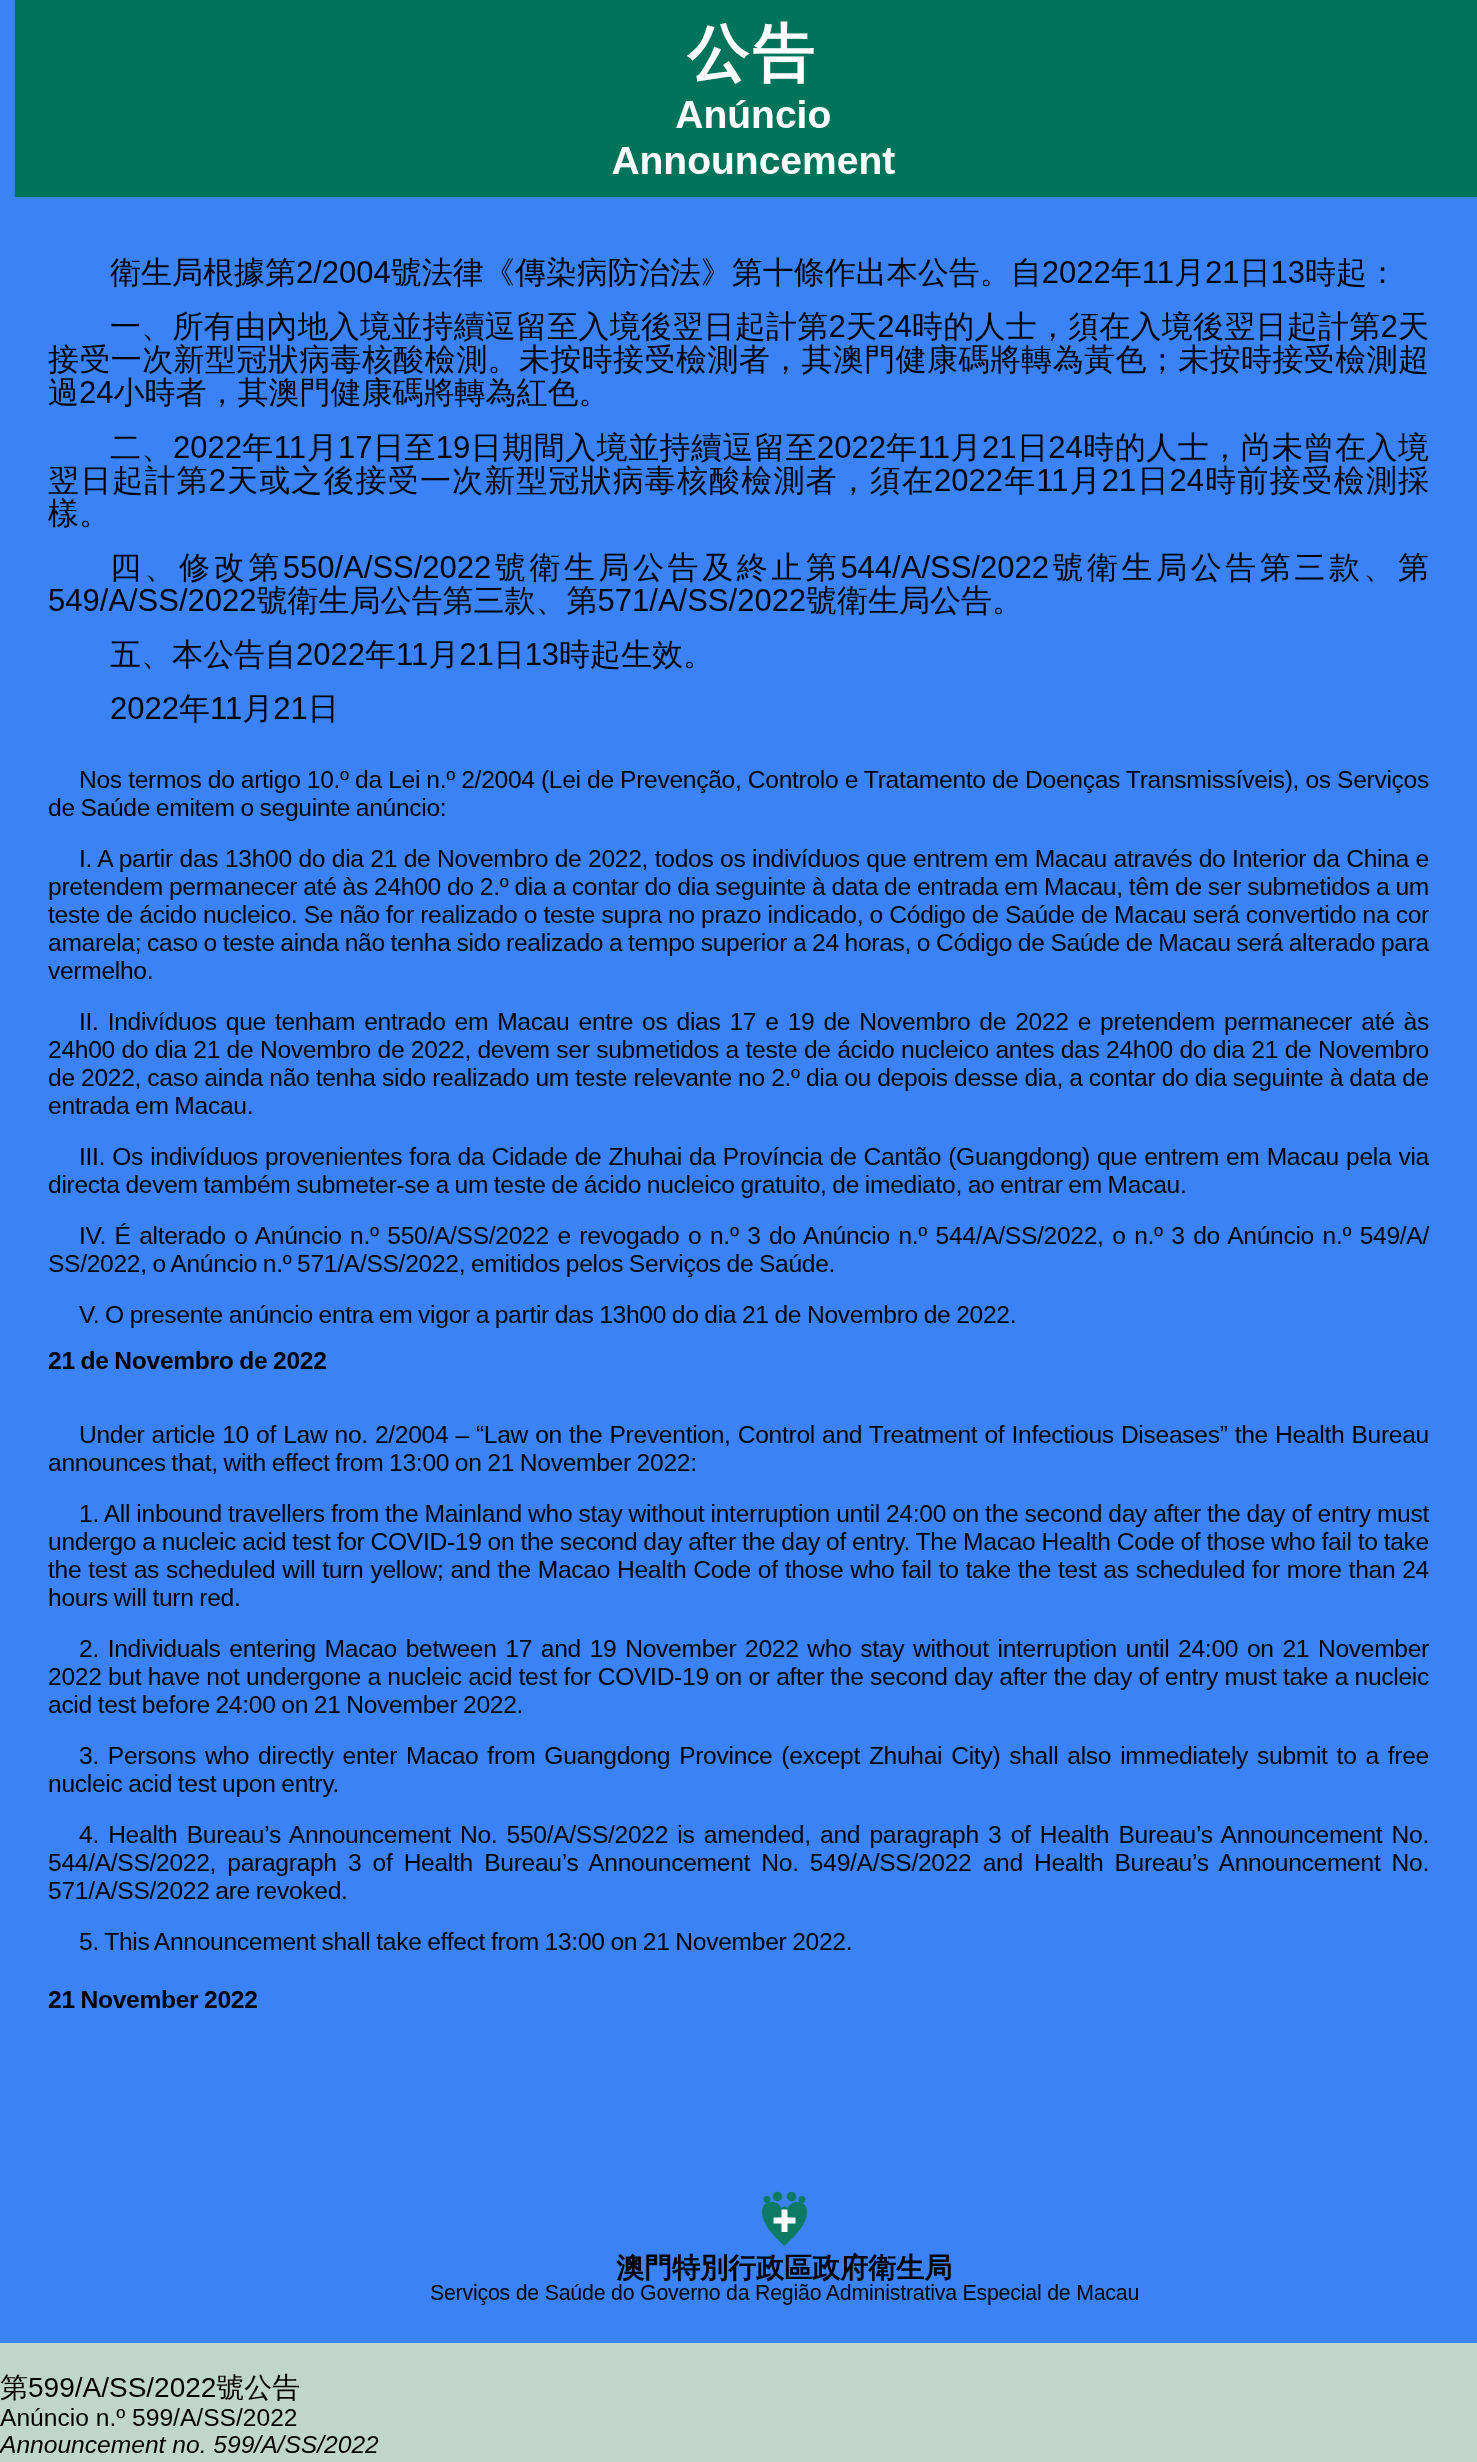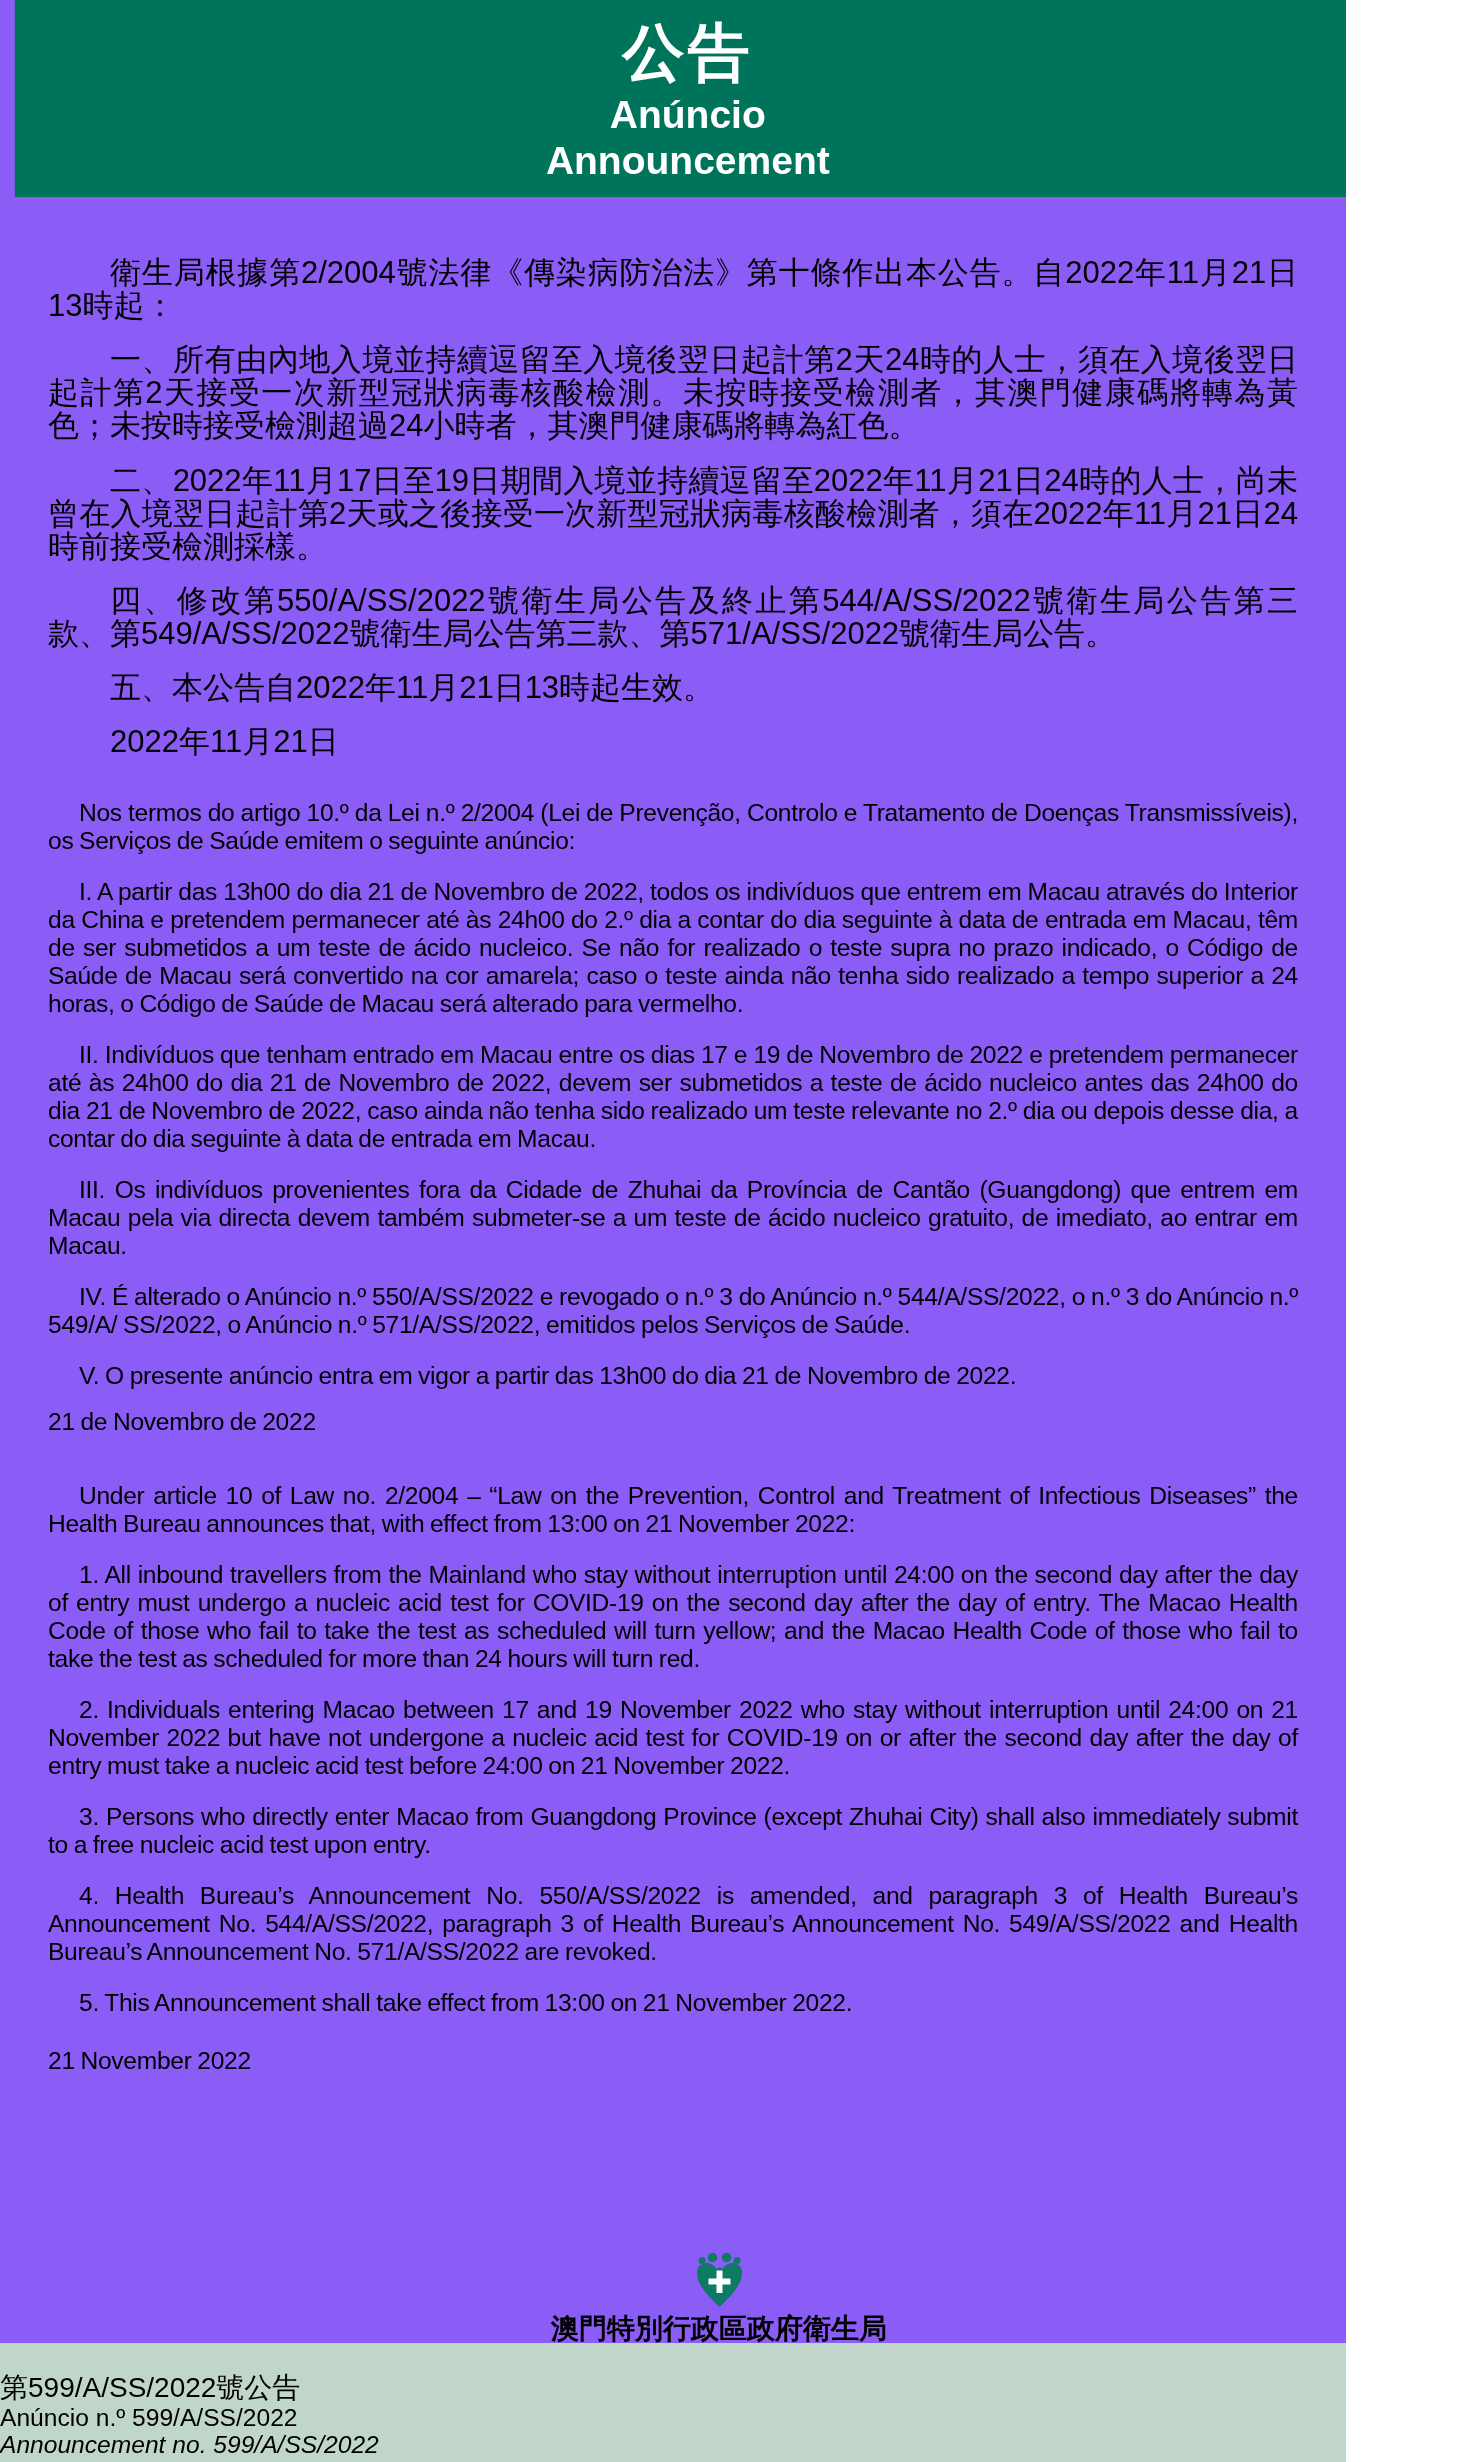--- a/index.html
+++ b/index.html
@@ -3,21 +3,21 @@
 <meta charset="utf-8">
 <style>
   html,body{margin:0;padding:0;}
   body{
     width:1477px;height:2462px;
     background:#ffffff;
     font-family:"Liberation Sans",sans-serif;
     color:#000000;
     -webkit-font-smoothing:antialiased;
   }
-  .page{position:relative;width:1346px;height:2462px;overflow:hidden;background:#8b5cf6;}
+  .page{position:relative;width:1477px;height:2462px;overflow:hidden;background:#3b82f6;}
 
   
   .banner{
     height:197px;background:#00745a;color:#ffffff;
     display:flex;flex-direction:column;align-items:center;justify-content:center;
     transform:translateX(14.8px);
   }
   .banner-title-zh{font-size:62px;font-weight:bold;line-height:79px;letter-spacing:3.3px;}
   .banner-title-pt{font-size:39px;font-weight:bold;line-height:46px;}
   .banner-title-en{font-size:39px;font-weight:bold;line-height:46px;}
@@ -30,21 +30,21 @@
   }
   .zh-section p.first{margin-top:59px;}
   .date-line{font-size:31px;line-height:33px;margin:14.8px 0 0 0;text-indent:0;}
 
   .latin-section p{
     font-size:24.6px;line-height:28px;margin:23px 0 0 0;
     text-align:justify;text-indent:31px;
     letter-spacing:-0.3px;word-spacing:-0.8px;
     font-stretch:condensed;
   }
-  .latin-section .date-line{font-size:24.6px;line-height:28px;margin-top:18px;text-indent:0;text-align:left;}
+  .latin-section .date-line{font-size:24.6px;line-height:28px;margin-top:18px;text-indent:0;text-align:left;font-weight:bold;}
   .pt-section{margin-top:41px;}
   .pt-section p.first{margin-top:0;}
   .en-section p.first{margin-top:46px;}
   .en-section .date-line{margin-top:29.5px;}
 
   
   .footer{
     margin-top:177px;
     text-align:center;
     transform:translateX(46px);

